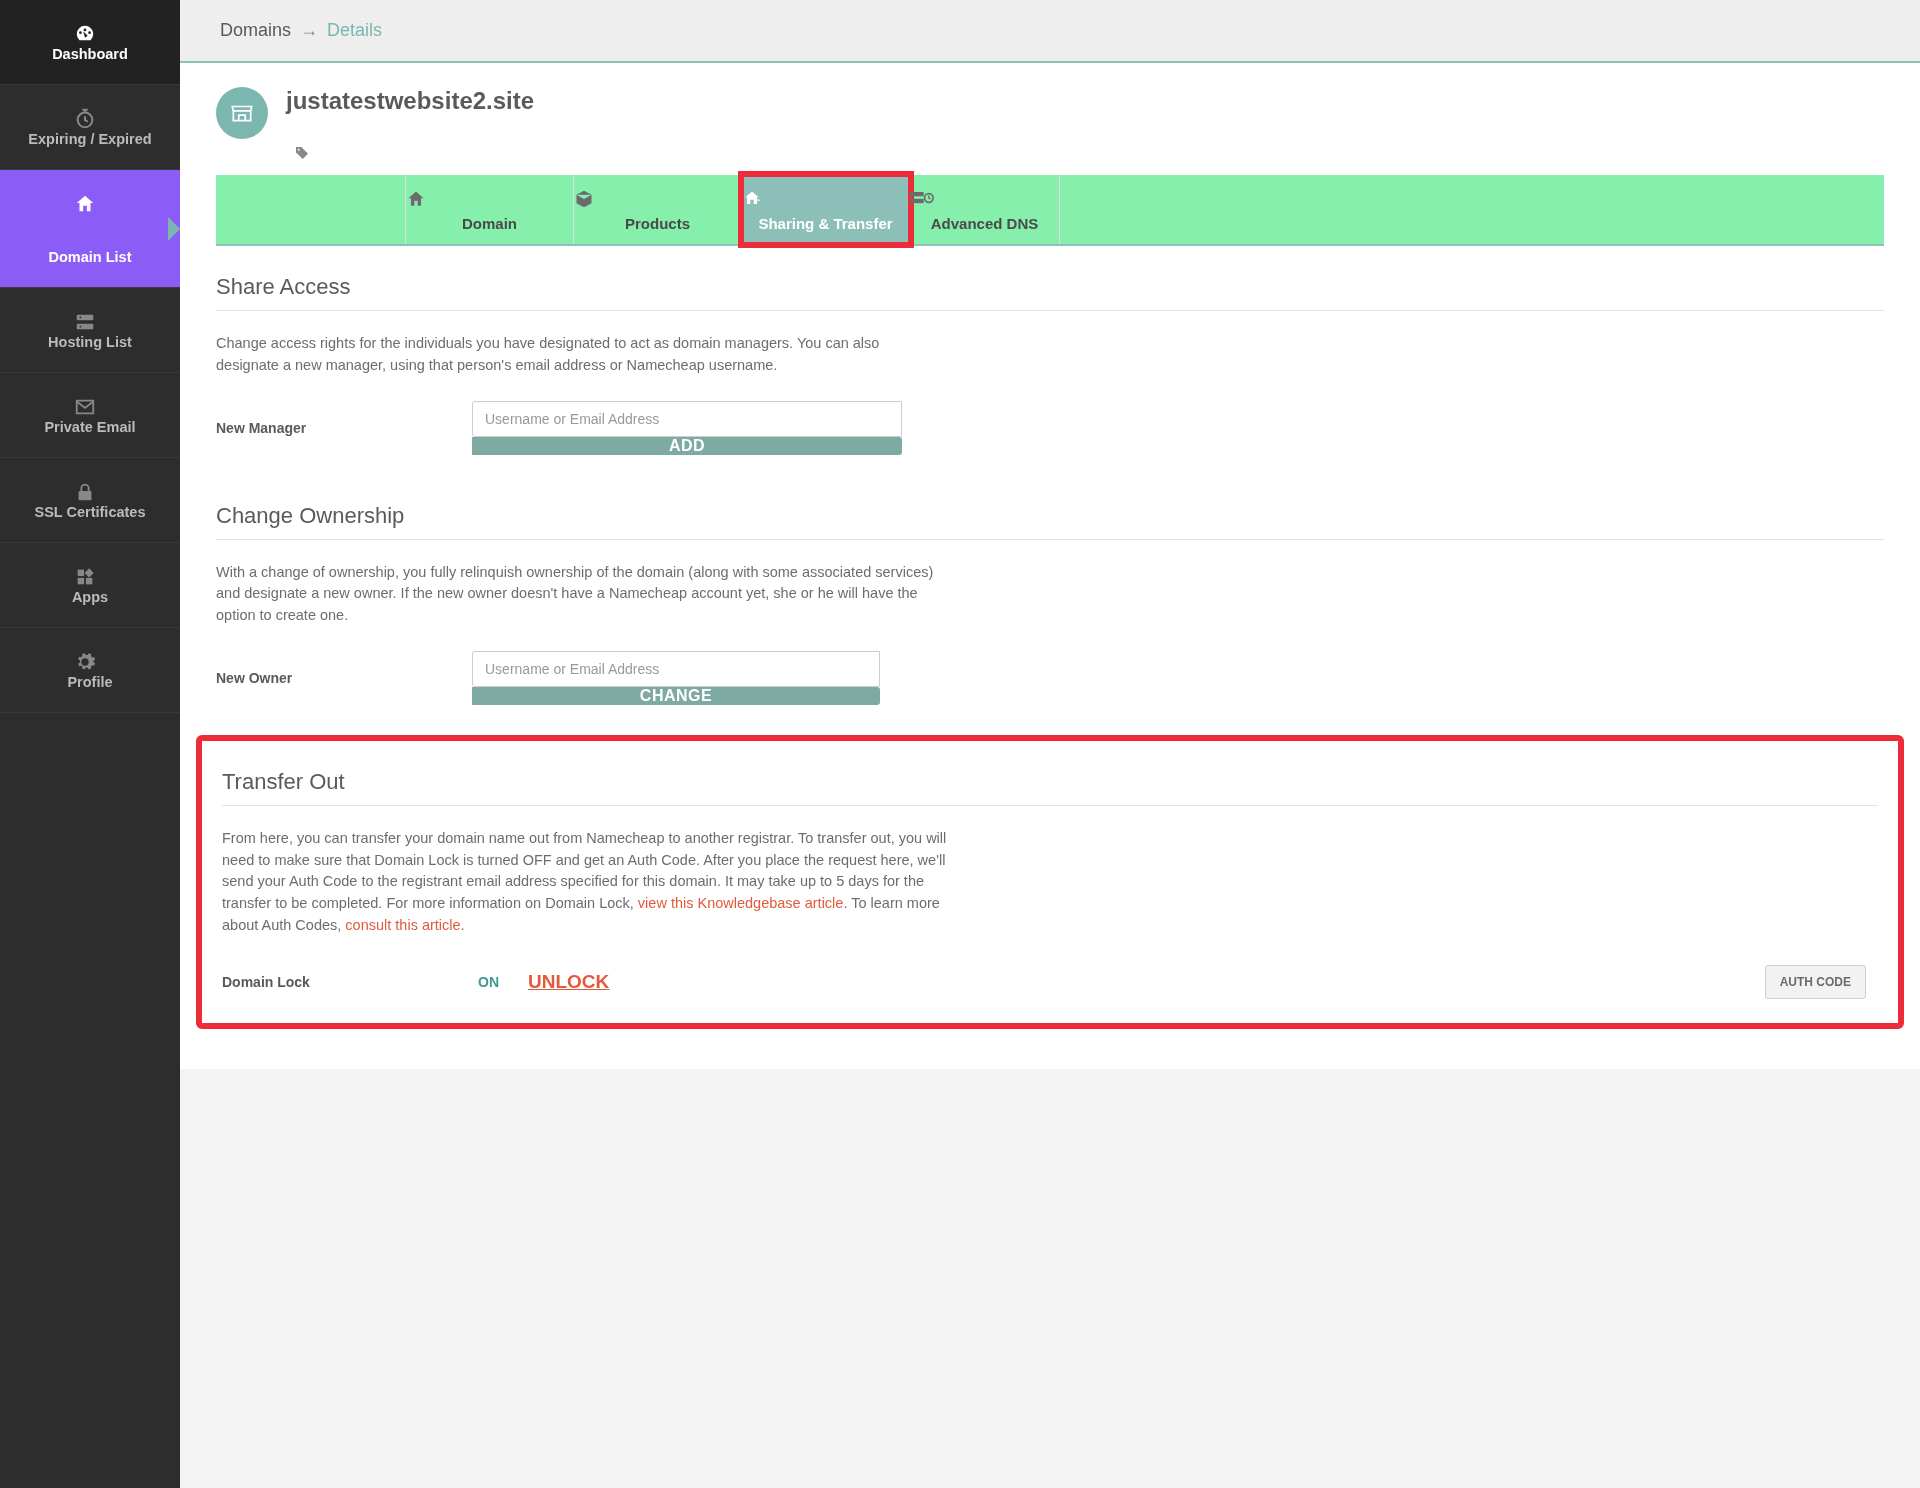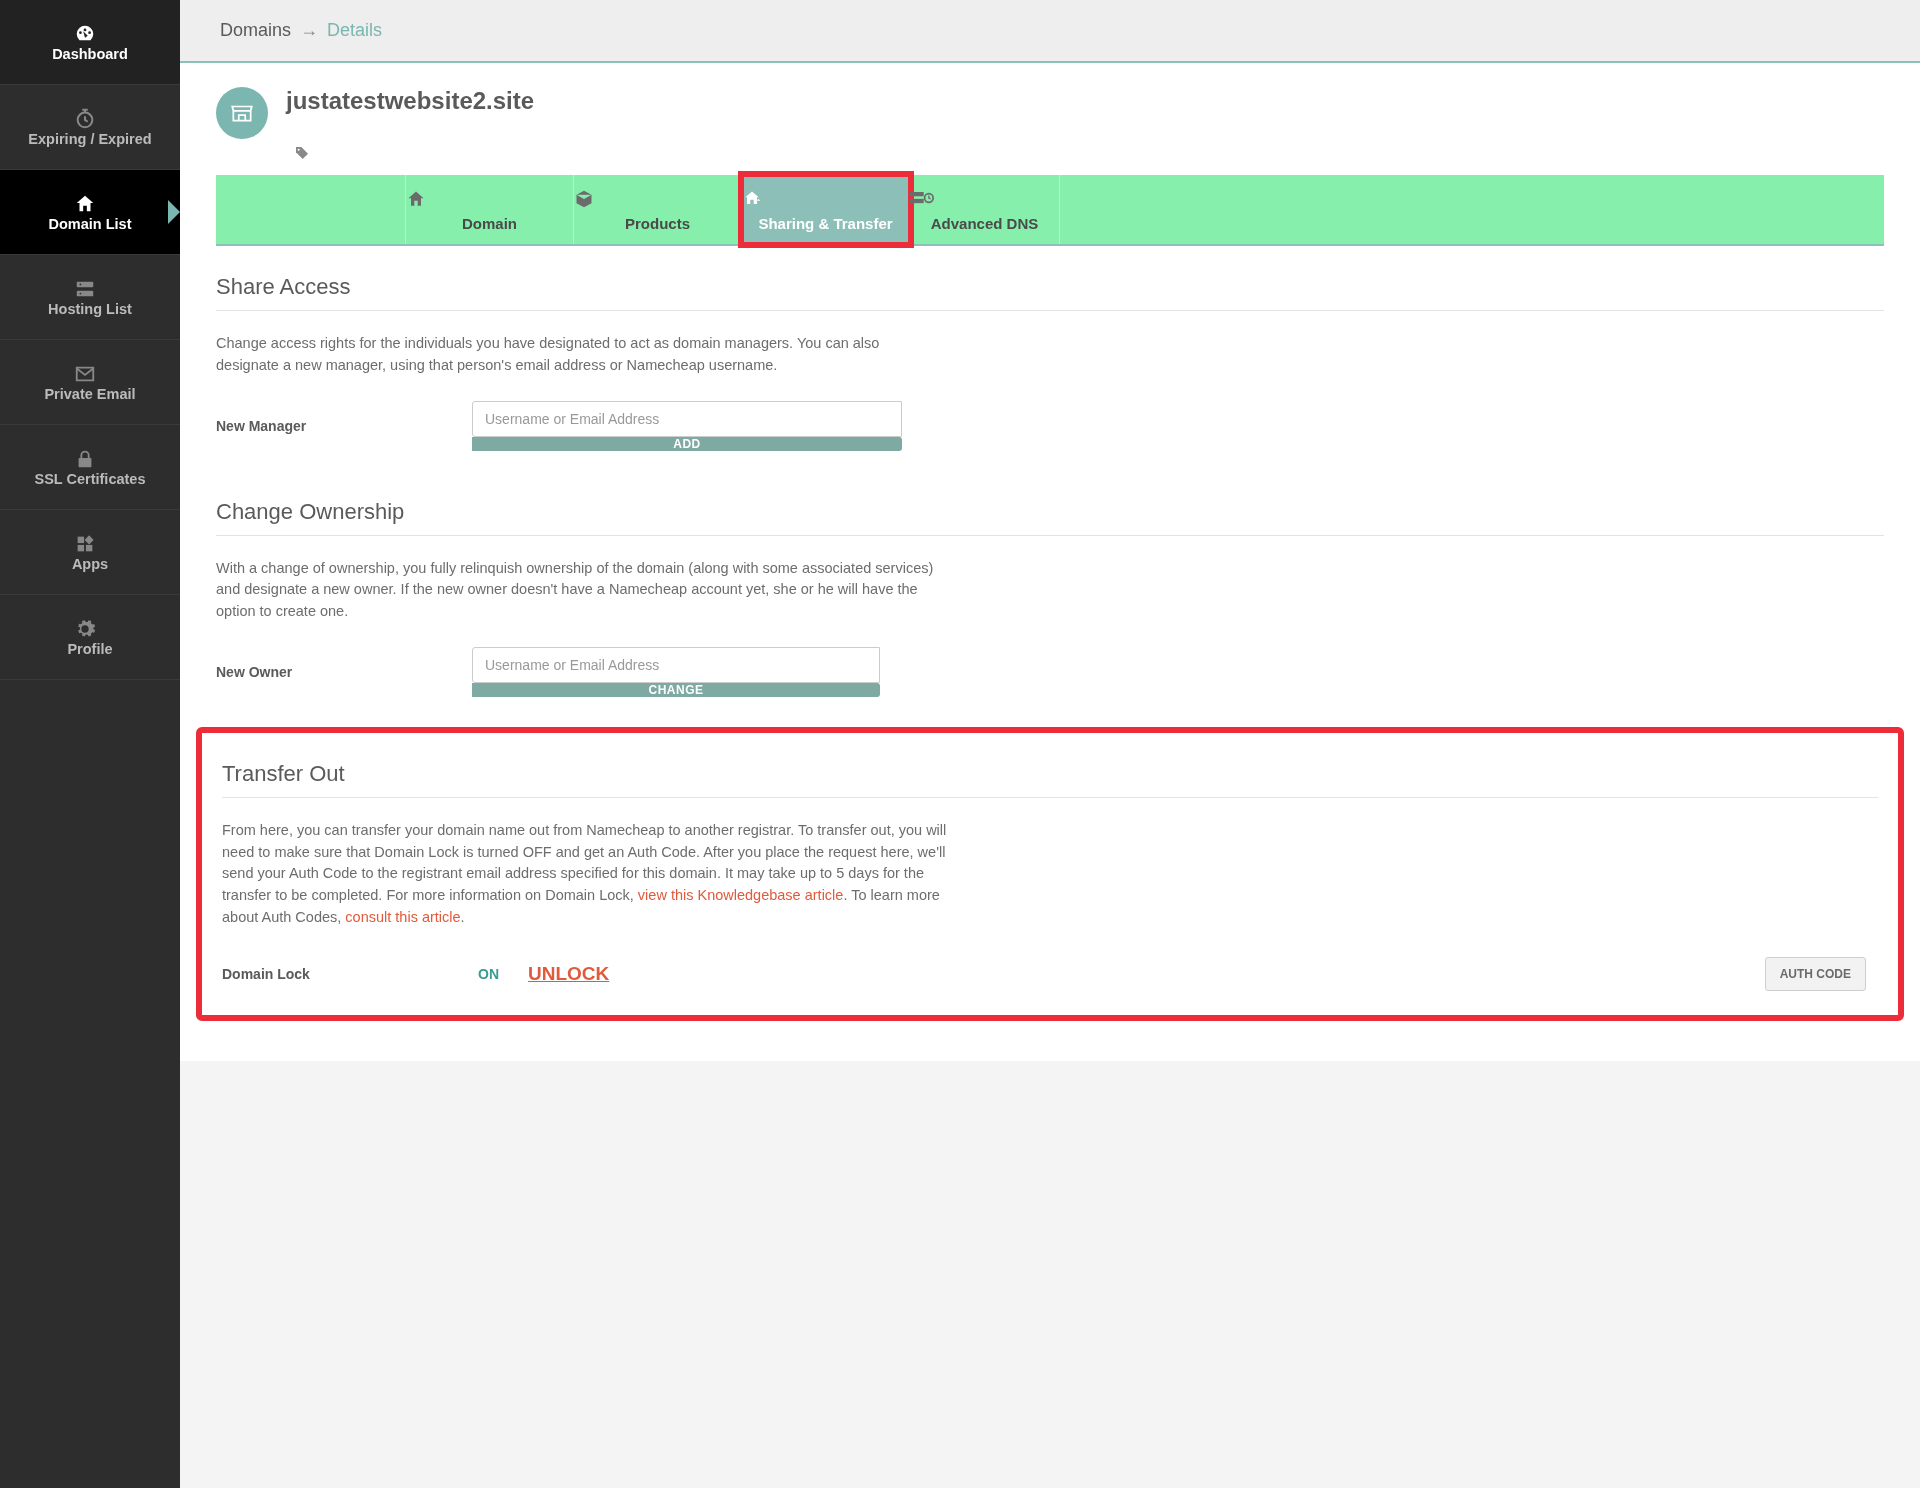--- a/index.html
+++ b/index.html
@@ -38,23 +38,24 @@
   align-items: center;
   justify-content: center;
   color: #888;
 }
 .sidebar-item.first {
   background: #222;
   color: #fff;
 }
 .sidebar-item.first .icon { color: #fff; }
 .sidebar-item.active {
-  background: #000000;
+  background: #8b5cf6;
   color: #fff;
   position: relative;
+  gap: 33px;
 }
 .sidebar-item.active .icon { color: #fff; }
 .sidebar-item.active::after {
   content: '';
   position: absolute;
   right: -12px;
   top: 50%;
   transform: translateY(-50%);
   border: 12px solid transparent;
   border-left-color: #7bb7b0;
@@ -156,21 +157,21 @@
   padding: 0 12px;
   font-size: 14px;
   color: #333;
 }
 .input-wrap input::placeholder { color: #999; }
 .input-btn {
   background: #7fa9a3;
   color: #fff;
   border: none;
   padding: 0 14px;
-  font-size: 12px;
+  font-size: 16px;
   font-weight: 700;
   letter-spacing: .5px;
   border-radius: 0 3px 3px 0;
   cursor: pointer;
 }
 .transfer-highlight {
   border: 6px solid #ed2c3a;
   border-radius: 6px;
   margin: 30px -20px 0;
   padding: 0 20px 24px;

